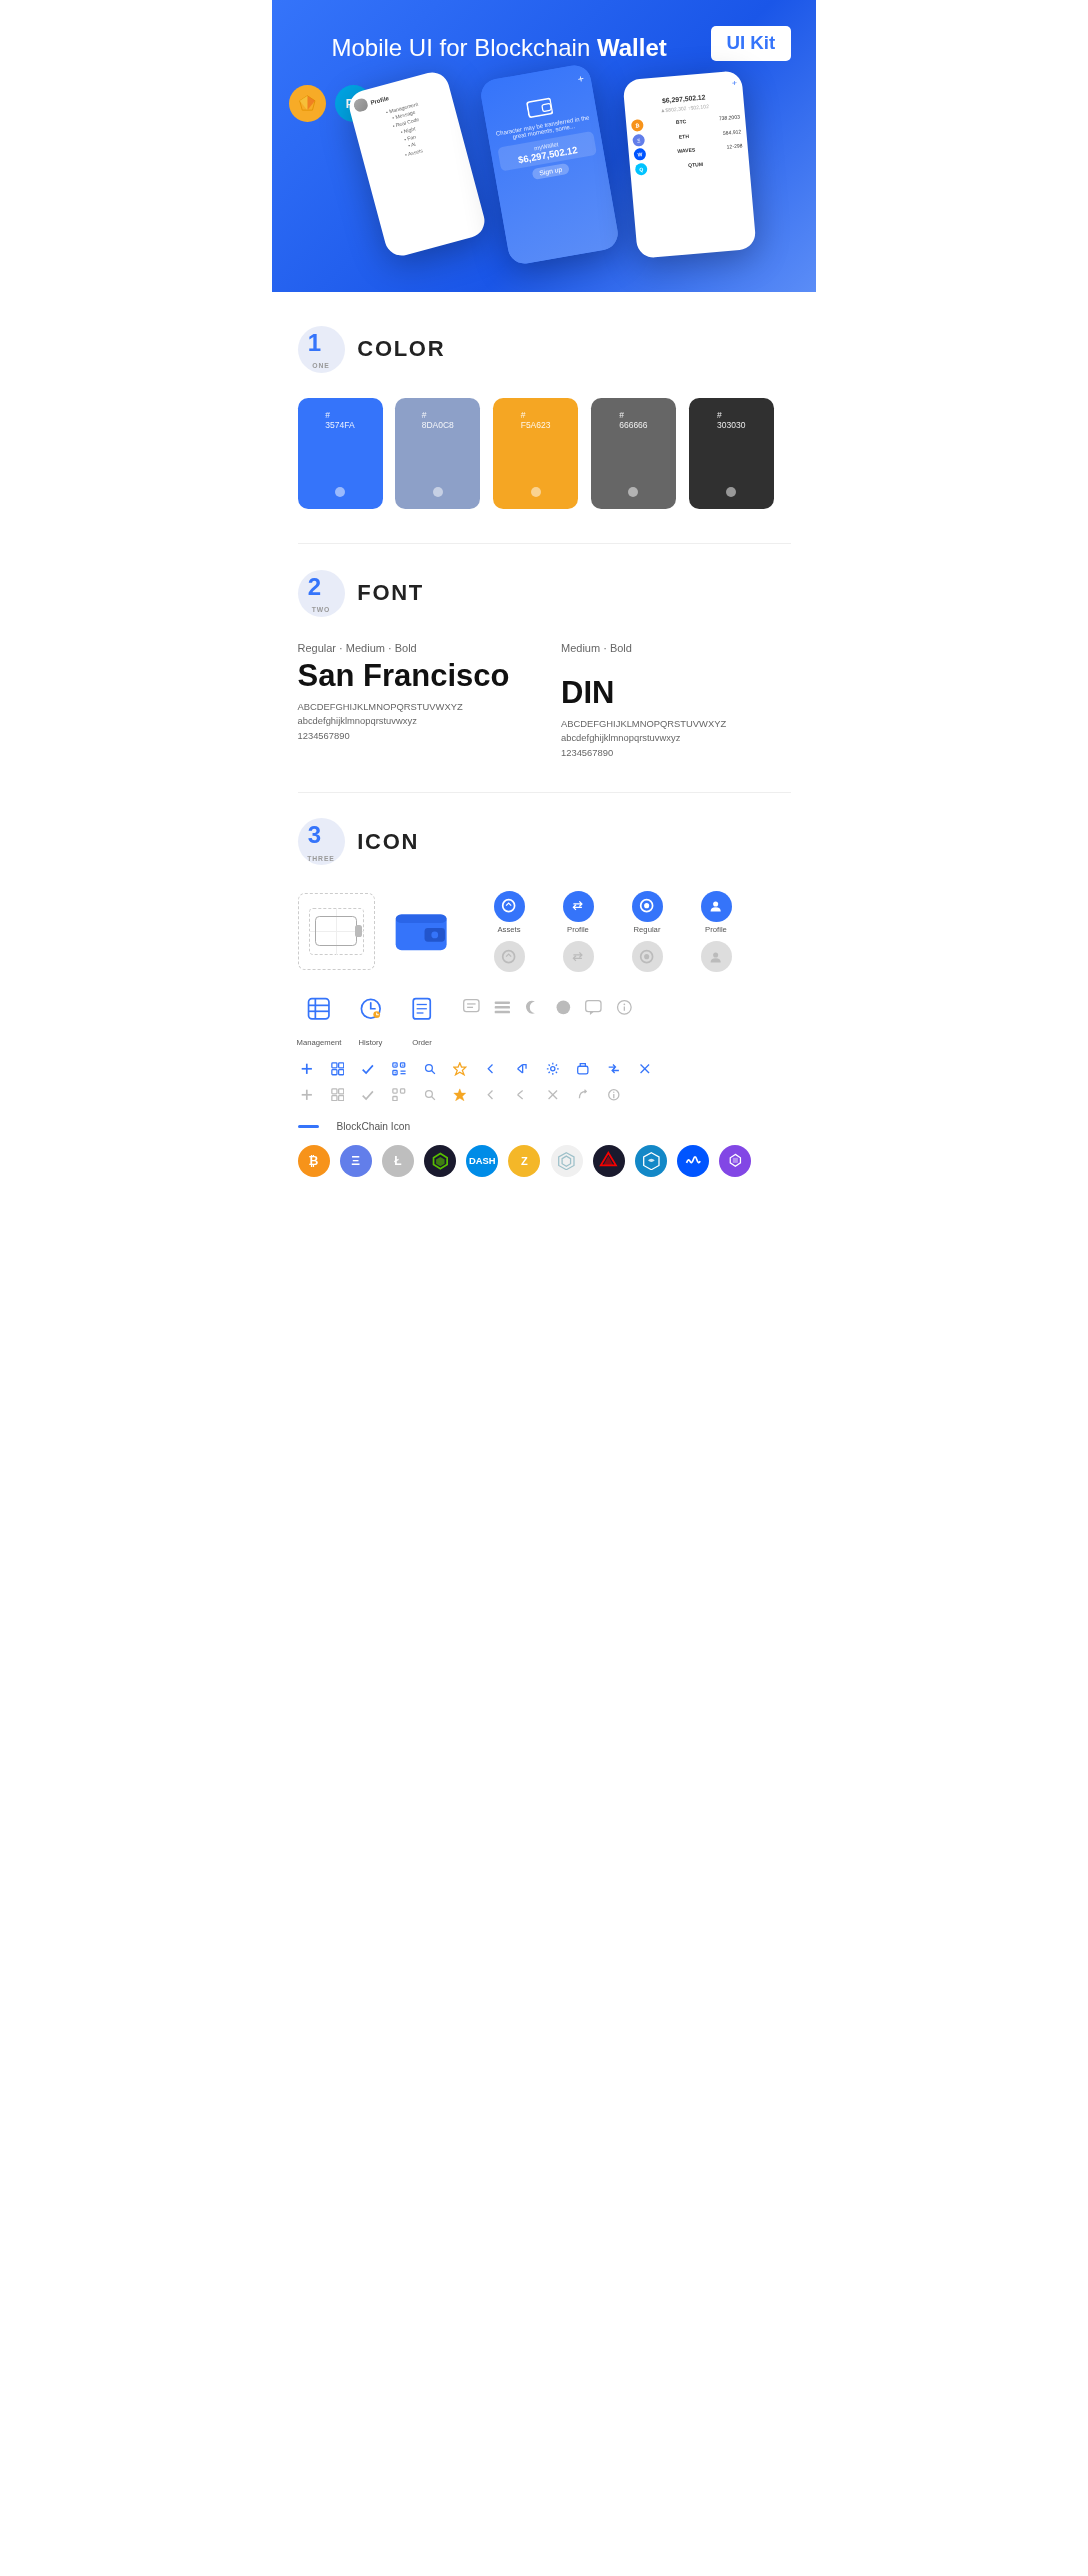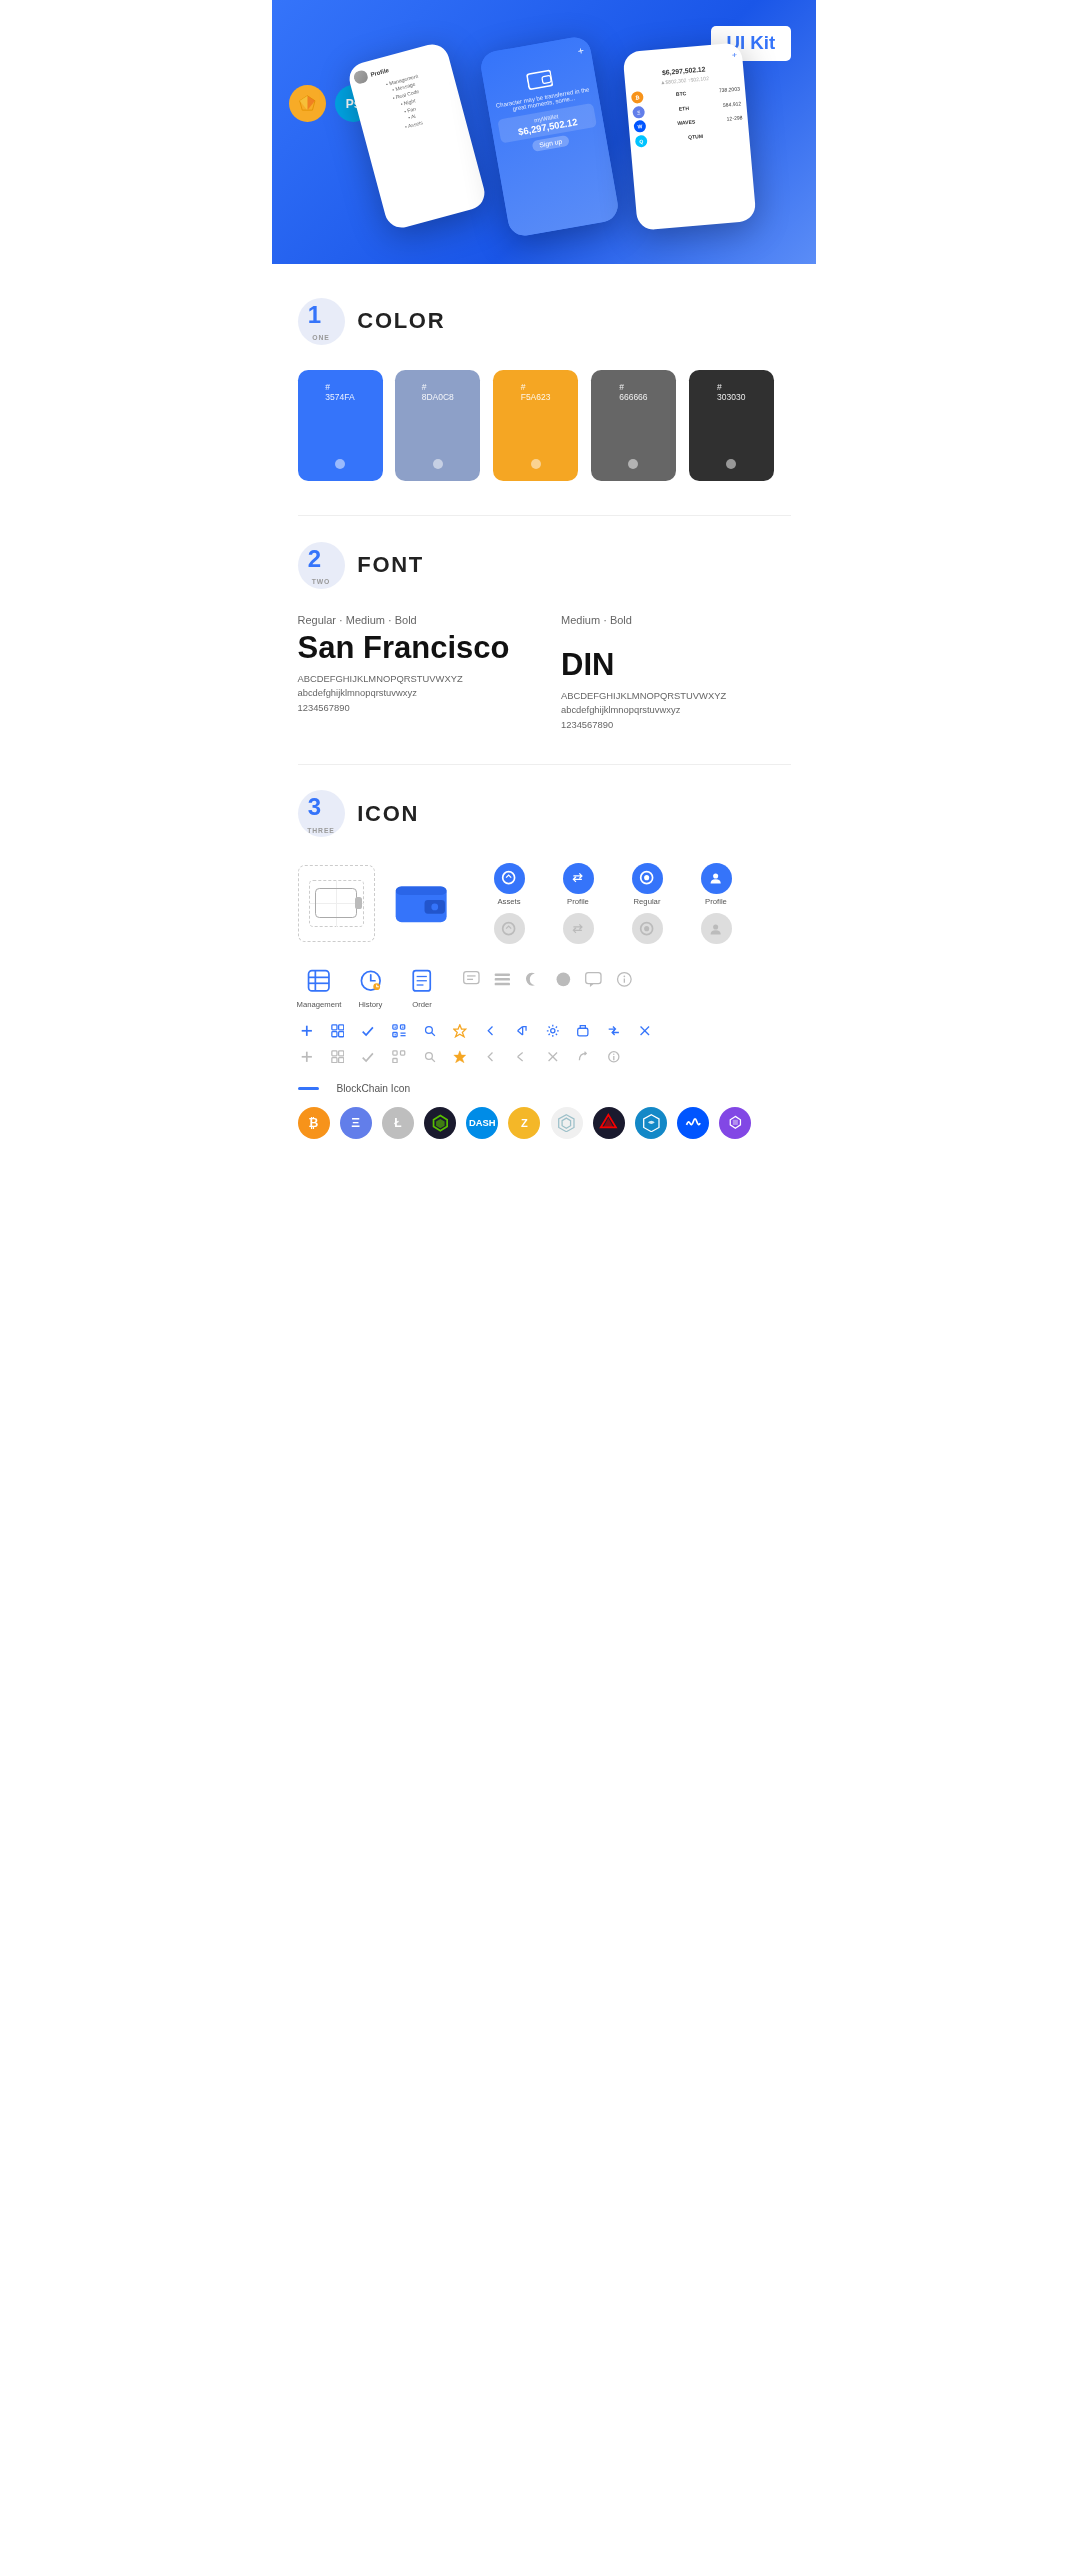--- a/index.html
+++ b/index.html
@@ -230,21 +230,21 @@
     }
     .icon-nav-item .icon-circle-gray {
       background: #ddd;
       color: #999;
     }
     .icon-nav-label { font-size: 7.7px; color: #555; text-align: center; }
     .icon-tab-item {
       display: flex;
       flex-direction: column;
       align-items: center;
-      gap: 4px;
+      gap: 14px;
       width: 43px;
     }
     .icon-tab-icon {
       width: 31px;
       height: 31px;
       display: flex;
       align-items: center;
       justify-content: center;
       font-size: 15.3px;
       color: #3574FA;
@@ -331,20 +331,23 @@
     .phone-inner-wallet {
       padding: 6.8px 5.1px;
       font-size: 6px;
       color: #333;
     }
   </style>
 </head>
 <body>
 
 <div class="hero">
+  <div class="hero-title">
+    <span>Mobile UI for Blockchain </span><strong>Wallet</strong>
+  </div>
   <div class="ui-kit-badge">UI Kit</div>
 
   <div class="tool-badges">
     <div class="badge-circle badge-sketch">
       <svg width="18.7" height="18.7" viewBox="0 0 22 22">
           <polygon points="11,2 20,8 17,19 5,19 2,8" fill="#F7AB27" stroke="#e09000" stroke-width="1"></polygon>
           <polygon points="11,2 20,8 11,19" fill="#EC6D1F" opacity="0.7"></polygon>
           <polygon points="11,2 2,8 11,19" fill="#F5C842" opacity="0.7"></polygon>
         </svg>
     </div>

